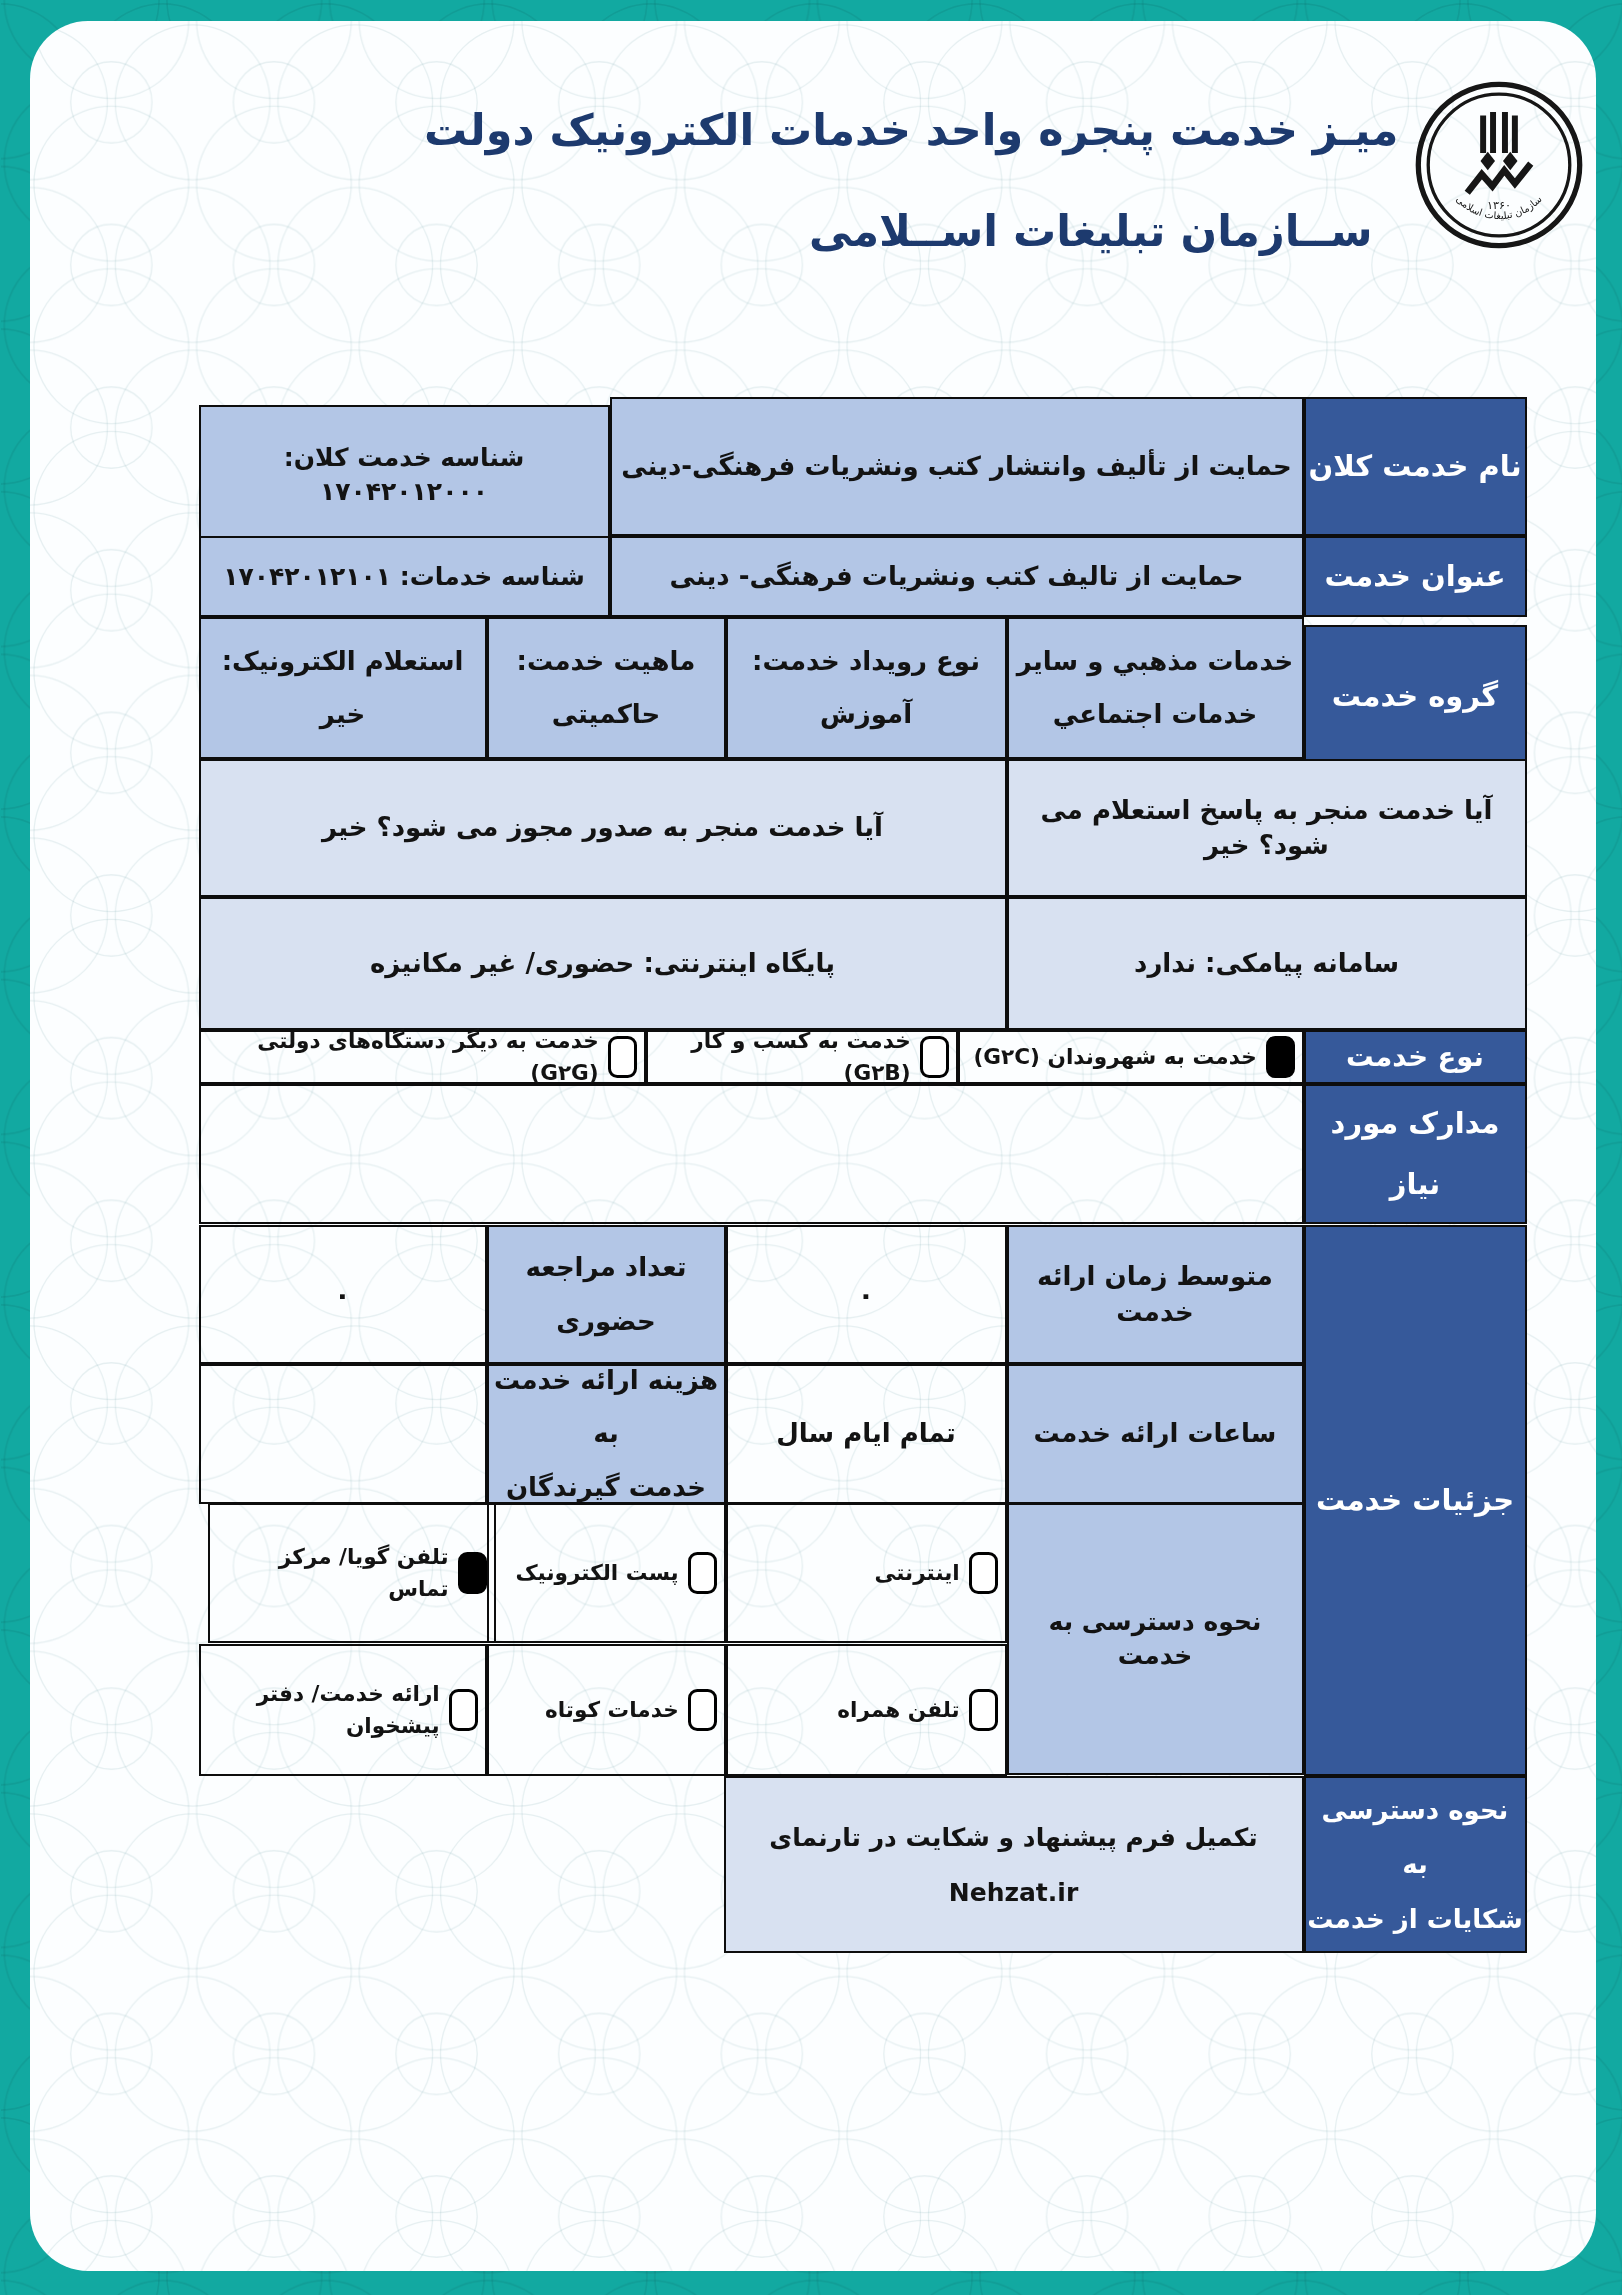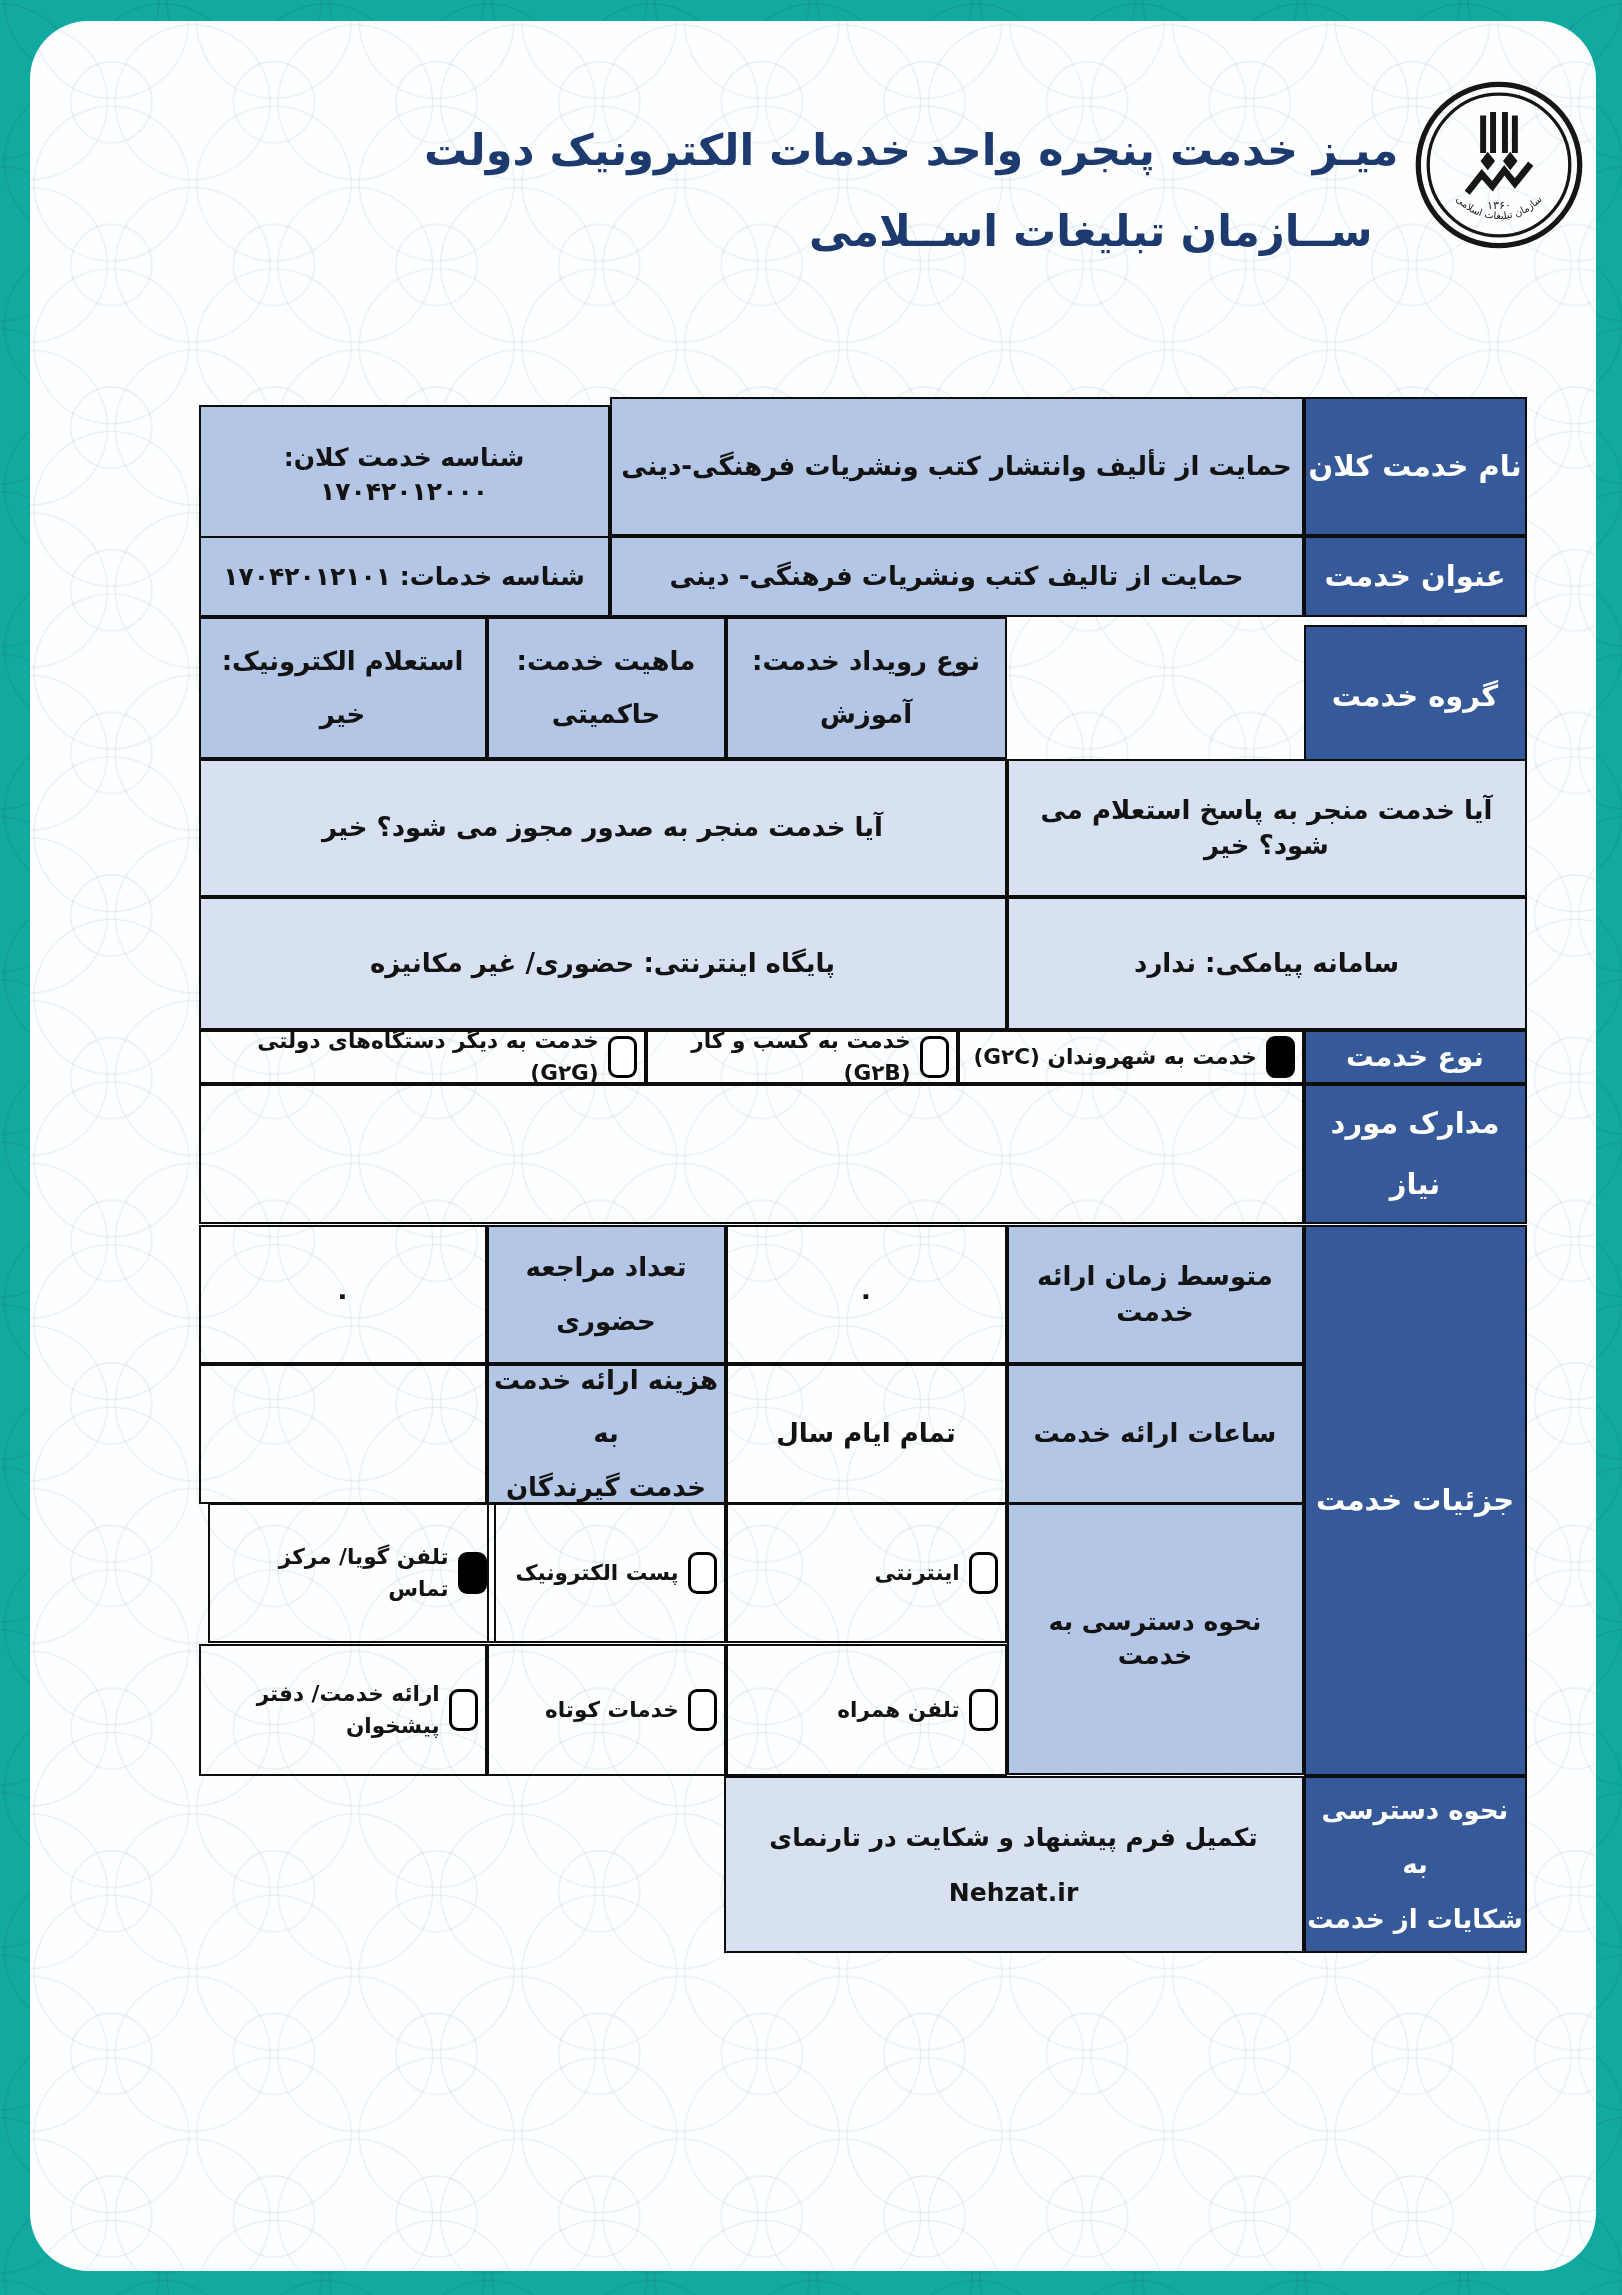--- a/index.html
+++ b/index.html
@@ -11,21 +11,21 @@
   .pattern-svg{position:absolute;left:0;top:0;z-index:0;}
   .card{
     position:absolute;left:29.5px;top:21px;width:1566px;height:2250px;
     background:#fcfeff;border-radius:58px;overflow:hidden;z-index:1;
   }
   .card-pattern{position:absolute;left:0;top:0;z-index:0;}
   .title-line{
     position:absolute;color:#1d3a6e;font-weight:bold;font-size:43px;
     letter-spacing:0px;white-space:nowrap;z-index:3;direction:rtl;
   }
-  .title-1{top:84px;right:197px;margin-top:20px;}
+  .title-1{top:84px;right:197px;}
   .title-2{top:185px;right:223px;}
   .logo{position:absolute;left:1383px;top:58px;width:172px;height:172px;z-index:3;}
 
   .svc-table{position:absolute;left:169px;top:376px;width:1328px;height:1556px;z-index:4;direction:rtl;}
   .cell{
     position:absolute;box-sizing:border-box;border:2px solid #0d0d0d;
     display:flex;flex-direction:column;align-items:center;justify-content:center;
     text-align:center;color:#131313;font-weight:700;font-size:26px;line-height:1.35;
     direction:rtl;
   }
@@ -125,20 +125,24 @@
     <div class="cell c-light" style="left:411px;top:139px;width:694px;height:81px">
         <span>حمایت از تالیف کتب ونشریات فرهنگی- دینی</span>
       </div>
     <div class="cell c-light code-cell" style="left:0;top:139px;width:411px;height:81px">
         <span>شناسه خدمات: ۱۷۰۴۲۰۱۲۱۰۱</span>
       </div>
 
     <div class="cell c-dark" style="left:1105px;top:228px;width:223px;height:142px">
         <span>گروه خدمت</span>
       </div>
+    <div class="cell c-light stack" style="left:808px;top:220px;width:297px;height:142px">
+      <span>خدمات مذهبي و ساير</span>
+        <span>خدمات اجتماعي</span>
+    </div>
     <div class="cell c-light stack" style="left:527px;top:220px;width:281px;height:142px">
       <span>نوع رویداد خدمت:</span>
         <span>آموزش</span>
     </div>
     <div class="cell c-light stack" style="left:288px;top:220px;width:239px;height:142px">
       <span>ماهیت خدمت:</span>
         <span>حاکمیتی</span>
     </div>
     <div class="cell c-light stack" style="left:0;top:220px;width:288px;height:142px">
       <span>استعلام الکترونیک:</span>

